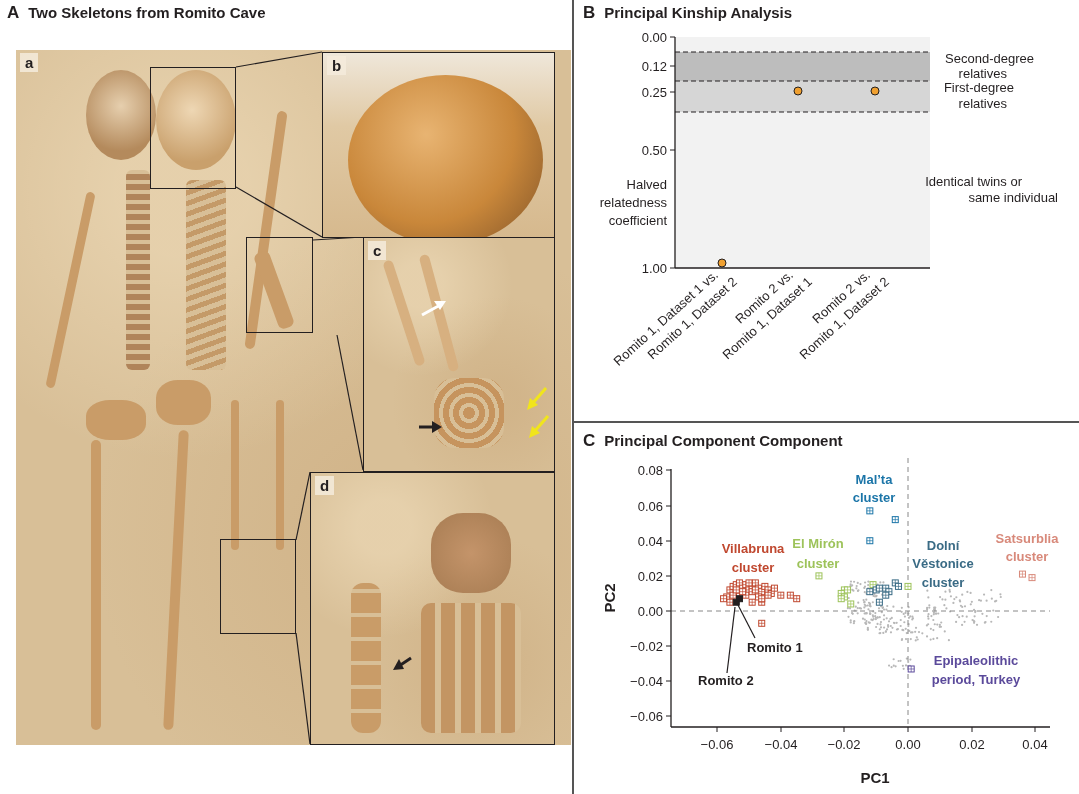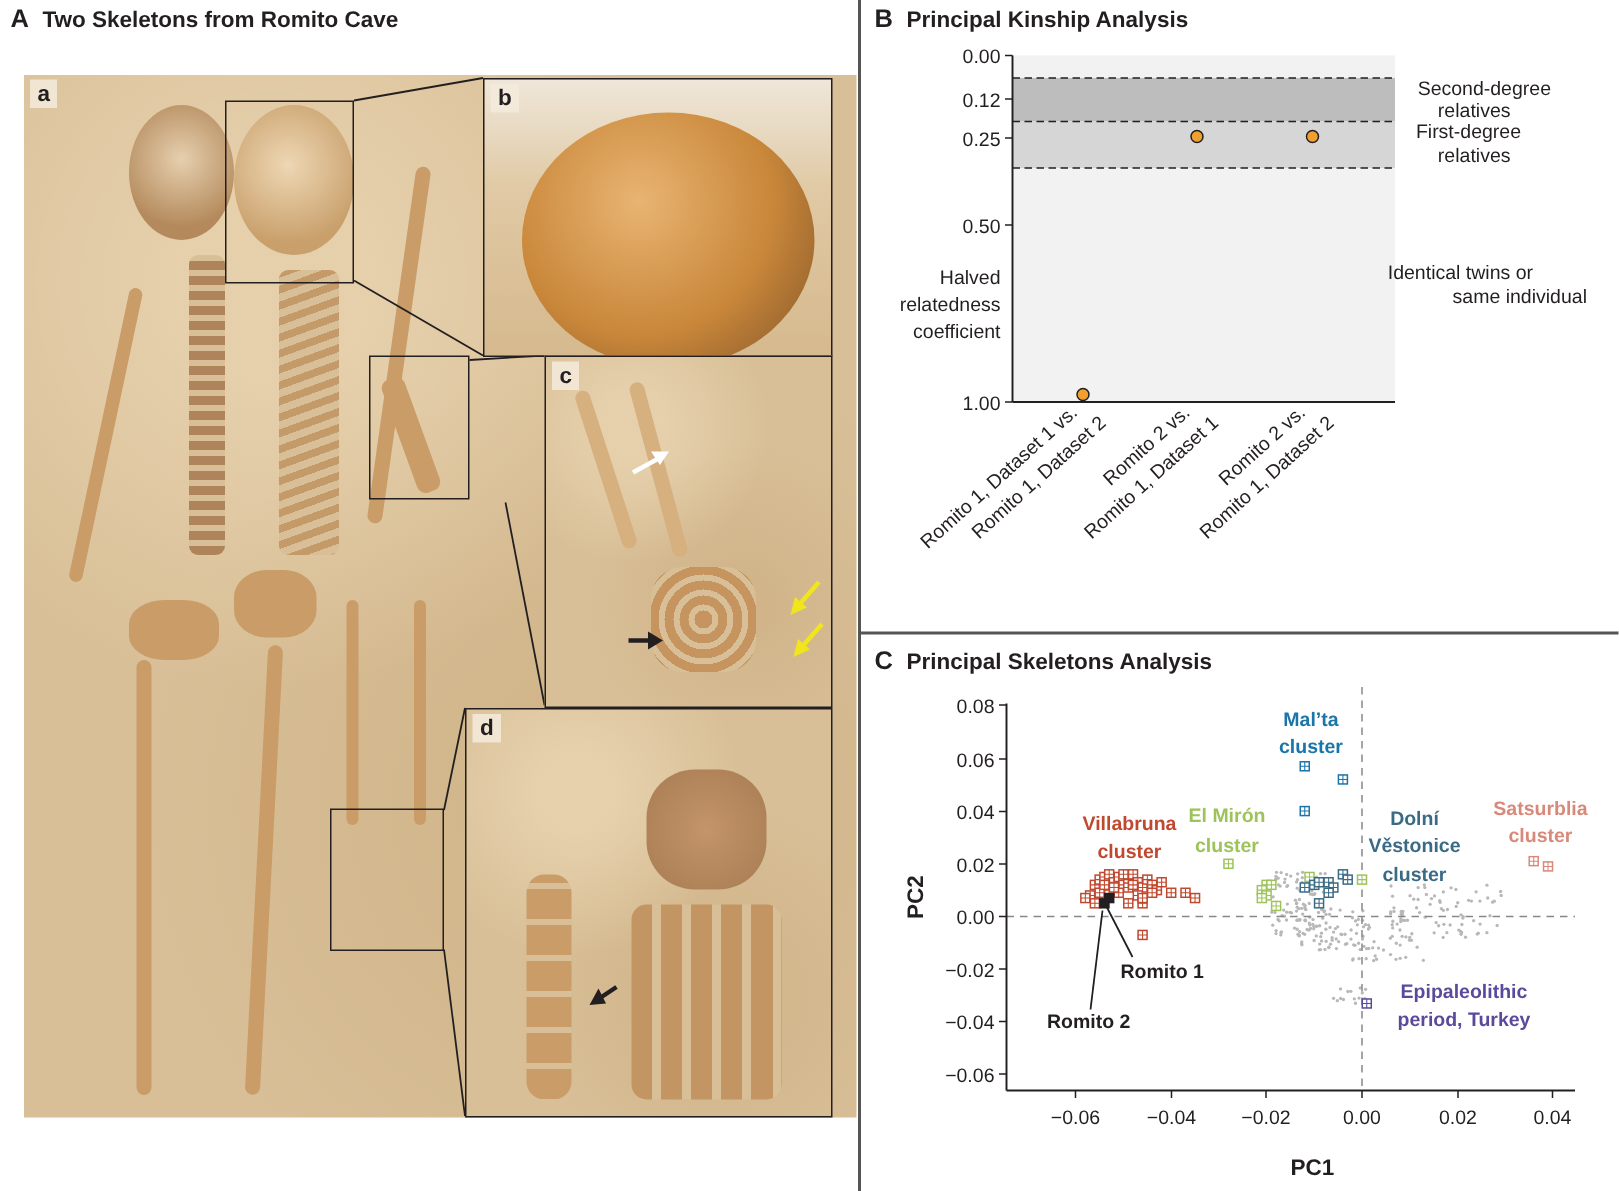--- a/index.html
+++ b/index.html
@@ -145,21 +145,21 @@
     <text transform="translate(144,276) rotate(-42)">Romito 1, Dataset 1 vs.</text>
     <text transform="translate(163,283) rotate(-42)">Romito 1, Dataset 2</text>
     <text transform="translate(219,276) rotate(-42)">Romito 2 vs.</text>
     <text transform="translate(238,283) rotate(-42)">Romito 1, Dataset 1</text>
     <text transform="translate(296,276) rotate(-42)">Romito 2 vs.</text>
     <text transform="translate(315,283) rotate(-42)">Romito 1, Dataset 2</text>
   </g>
 </svg>
 
 <div class="abs panel-title" style="left:583px;top:431px;">
-  <span class="letter">C</span><span>Principal Skeletons Analysis</span>
+  <span class="letter">C</span><span>Principal Component Component</span>
 </div>
 
 <svg class="abs" id="pca" style="left:575px;top:423px;" width="504" height="371">
   <g id="pca-gray">
       <circle cx="291.29423456790124" cy="176.6516237654321" r="1.1" fill="#b8b8b8"></circle>
       <circle cx="276.986524691358" cy="190.01096965020577" r="1.1" fill="#b8b8b8"></circle>
       <circle cx="289.4928888888889" cy="178.94584639917696" r="1.1" fill="#b8b8b8"></circle>
       <circle cx="275.5777716049383" cy="163.2387725308642" r="1.1" fill="#b8b8b8"></circle>
       <circle cx="295.0722839506173" cy="182.97537767489712" r="1.1" fill="#b8b8b8"></circle>
       <circle cx="283.4342037037037" cy="167.35506923868314" r="1.1" fill="#b8b8b8"></circle>

